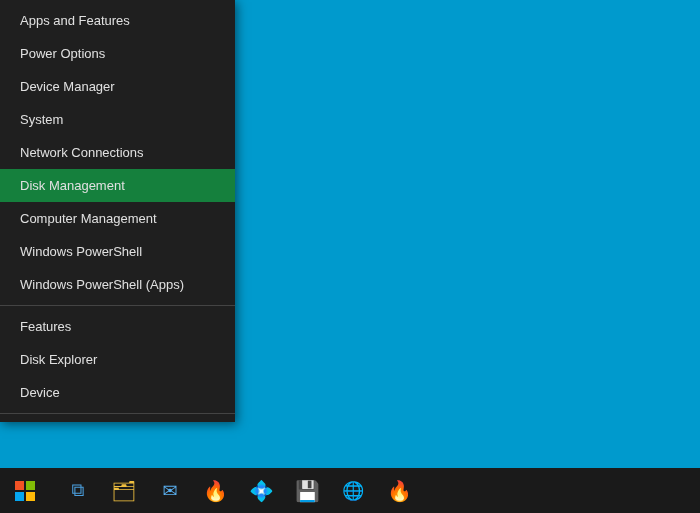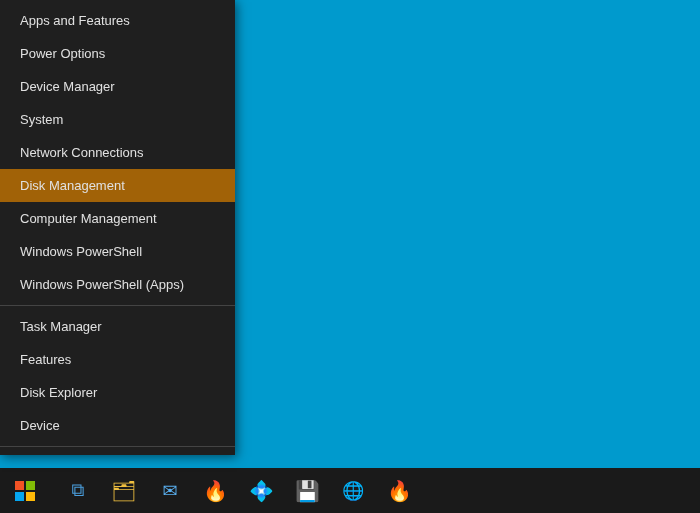--- a/index.html
+++ b/index.html
@@ -38,21 +38,21 @@
     .menu-item {
       display: flex;
       justify-content: space-between;
       padding: 9px 20px;
       cursor: pointer;
       white-space: nowrap;
       color: #e0e0e0;
     }
 
     .menu-item.highlighted {
-      background: #a16207;
+      background: #15803d;
     }
 
     .menu-divider {
       height: 1px;
       background: #444;
       margin: 4px 0;
     }
 
     
     #taskbar {
@@ -149,23 +149,20 @@
         <span>Computer Management</span>
       </div>
       <div class="menu-item">
         <span>Windows PowerShell</span>
       </div>
       <div class="menu-item">
         <span>Windows PowerShell (Apps)</span>
       </div>
       <div class="menu-divider"></div>
       <div class="menu-item">
-        <span>Task Manager</span>
-      </div>
-      <div class="menu-item">
         <span>Features</span>
       </div>
       <div class="menu-item">
         <span>Disk Explorer</span>
       </div>
       <div class="menu-item">
         <span>Device</span>
       </div>
       <div class="menu-divider"></div>
     </div>

